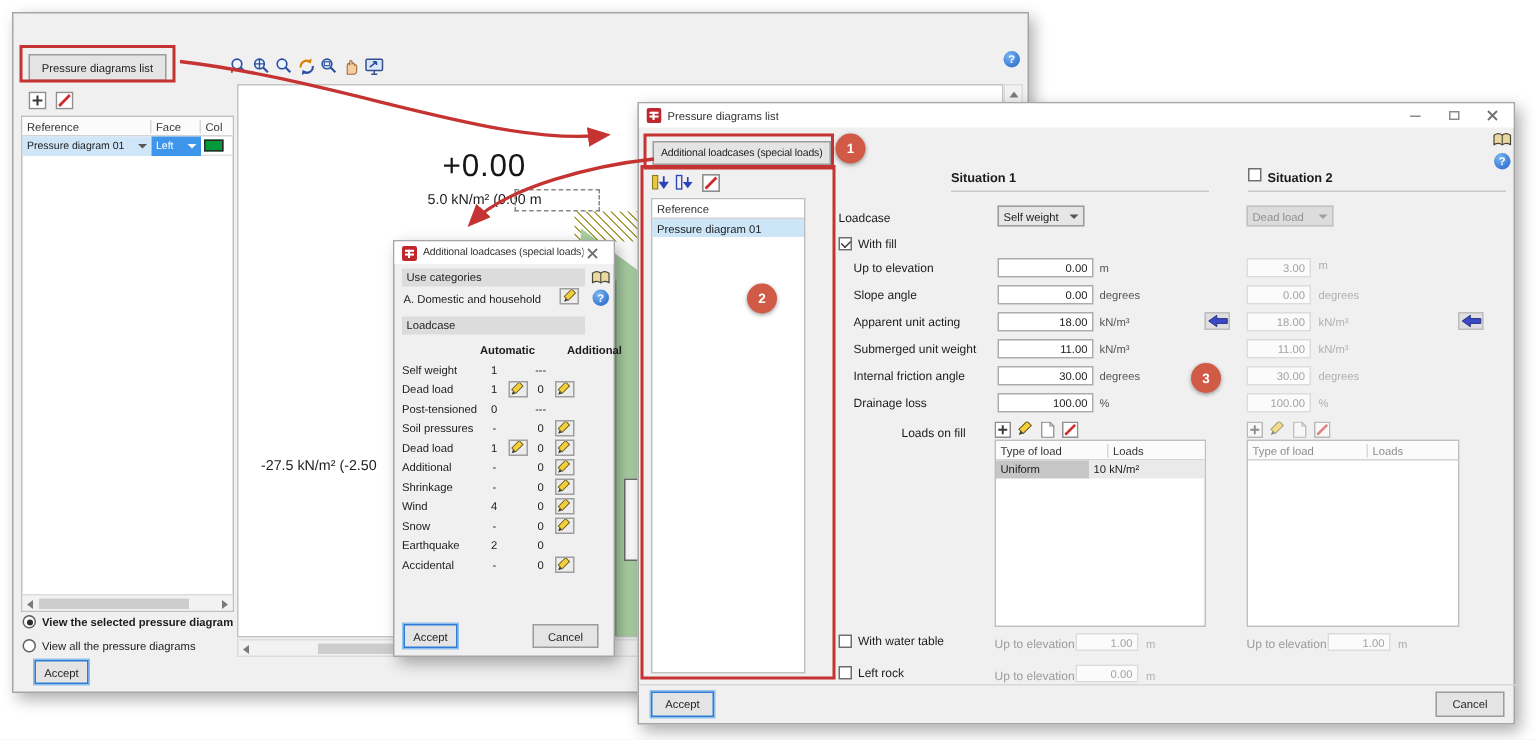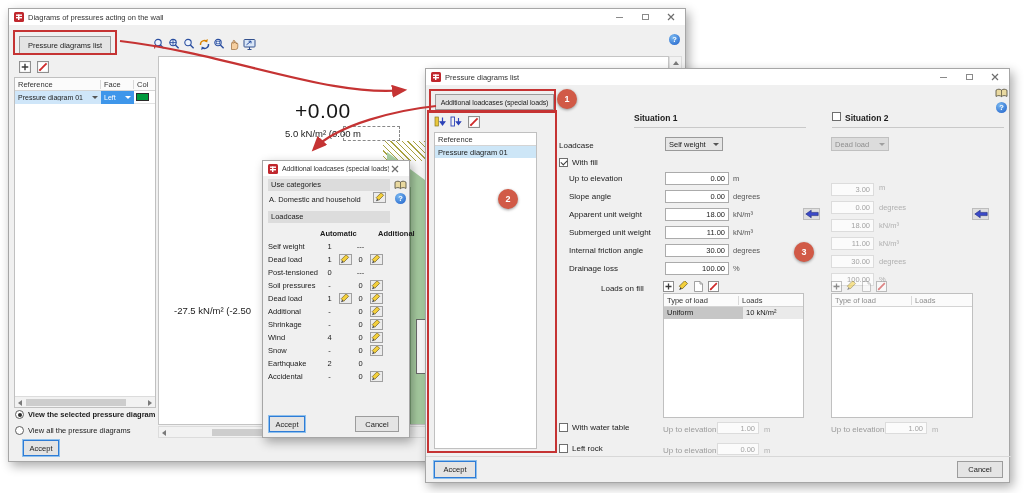--- a/index.html
+++ b/index.html
@@ -53,21 +53,21 @@
       background:radial-gradient(circle at 35% 30%, #79b8f0, #1d5ec9); color:#fff; font-size:7.5px; font-weight:bold;
       display:flex; align-items:center; justify-content:center; }
 
   
   .panelbox { position:absolute; background:#fff; border:1px solid #c0c0c0; }
   .thead { display:flex; border-bottom:1px solid #d4d4d4; background:#fbfbfb; height:13px; align-items:center; font-size:7.5px; color:#333; }
   .thead span { padding-left:3px; overflow:hidden; white-space:nowrap; }
   .list-row { height:12px; font-size:7.5px; display:flex; align-items:center; padding-left:3px; white-space:nowrap; }
   .list-row.selected { background:#cde6f7; }
   .lt-row { display:flex; height:12px; font-size:7.5px; align-items:stretch; }
-  .lt-c1 { width:79px; padding:1px 0 0 3px; background:#c6c6c6; white-space:nowrap; }
+  .lt-c1 { width:62px; padding:1px 0 0 3px; background:#c6c6c6; white-space:nowrap; }
   .lt-c2 { flex:1; padding:1px 0 0 3px; background:#eaeaea; white-space:nowrap; }
 
   
   .lc-head, .lc-row { display:flex; align-items:center; height:13px; font-size:7.5px; }
   .lc-name { width:54px; white-space:nowrap; overflow:hidden; }
   .lc-val { width:15px; text-align:center; }
   .lc-slot { width:16px; display:flex; justify-content:center; }
   .lc-h-auto { width:33px; text-align:center; font-weight:bold; margin-left:52px;}
   .lc-h-add { width:40px; text-align:center; font-weight:bold; margin-left:1px;padding-left:24px;}
 
@@ -156,39 +156,20 @@
     <g id="g-monitor">
         <rect x="1" y="1.5" width="11" height="7.5" rx="0.8" fill="#d9e6f7" stroke="#33518e" stroke-width="1"></rect>
         <path d="M4.5 11.5 H8.5 M6.5 9 V11.5" stroke="#33518e" stroke-width="1"></path>
         <path d="M3.5 6.8 L8 3.2 M8 3.2 H5.6 M8 3.2 V5.4" stroke="#2b4fa0" stroke-width="1" fill="none"></path>
       </g>
   </defs>
 </svg>
 
 <section class="window z1" id="back-window" style="left:8px; top:8px; width:678px; height:454px;">
 
-  <div class="titlebar">
-    <svg class="appicon" viewBox="0 0 10 10">
-        <use href="#g-app"></use>
-      </svg>
-    <span class="title-text">Diagrams of pressures acting on the wall</span>
-    <span class="win-ctrls">
-      <span class="wc wc-min">
-          <i></i>
-        </span>
-      <span class="wc wc-max">
-          <i></i>
-        </span>
-      <span class="wc wc-close">
-          <svg width="8" height="8" viewBox="0 0 8 8">
-            <use href="#g-close"></use>
-          </svg>
-        </span>
-    </span>
-  </div>
 
   <button class="btn" style="left:10px; top:27px; width:92px; height:18px; font-size:7.5px;">Pressure diagrams list</button>
 
   <span class="icbtn" style="left:144px; top:29px;">
       <svg width="13" height="13" viewBox="0 0 13 13">
         <use href="#g-mag"></use>
         <path d="M1.5 10.5 A5 5 0 0 1 3 7" fill="none" stroke="#b03030" stroke-width="1.1"></path>
       </svg>
     </span>
   <span class="icbtn" style="left:159px; top:29px;">
@@ -559,21 +540,21 @@
         <span class="unit" style="position:static; margin-left:4px;">m</span>
       </div>
 
       <div style="position:relative; height:13px; margin-bottom:5px; display:flex; align-items:center;">
         <span style="width:106px; padding-left:10px; font-size:8px; white-space:nowrap;">Slope angle</span>
         <input class="tin" style="position: static; width: 64px;" value="0.00">
         <span class="unit" style="position:static; margin-left:4px;">degrees</span>
       </div>
 
       <div style="position:relative; height:13px; margin-bottom:5px; display:flex; align-items:center;">
-        <span style="width:106px; padding-left:10px; font-size:8px; white-space:nowrap;">Apparent unit weight</span>
+        <span style="width:106px; padding-left:10px; font-size:8px; white-space:nowrap;">Apparent unit acting</span>
         <input class="tin" style="position: static; width: 64px;" value="18.00">
         <span class="unit" style="position:static; margin-left:4px;">kN/m³</span>
       </div>
 
       <div style="position:relative; height:13px; margin-bottom:5px; display:flex; align-items:center;">
         <span style="width:106px; padding-left:10px; font-size:8px; white-space:nowrap;">Submerged unit weight</span>
         <input class="tin" style="position: static; width: 64px;" value="11.00">
         <span class="unit" style="position:static; margin-left:4px;">kN/m³</span>
       </div>
 
@@ -647,21 +628,21 @@
   <span class="lbl b" style="left:419px; top:44px; font-size:8.5px;">Situation 2</span>
   <span class="hrline" style="left:406px; top:58px; width:172px;"></span>
 
   <span class="combo dis" style="left:405px; top:68px; width:58px;">
     <span class="ctext">Dead load</span>
       <span class="caret"></span>
   </span>
 
   <div class="abs" style="left:405px; top:103px; width:130px;">
 
-      <div style="position:relative; height:13px; margin-bottom:5px; display:flex; align-items:flex-start;margin-top:11px;">
+      <div style="position:relative; height:13px; margin-bottom:5px; display:flex; align-items:flex-start;">
         <input class="tin dis" style="position: static; width: 43px;" disabled="" value="3.00">
         <span class="unit dis" style="position:static; margin-left:5px;">m</span>
       </div>
 
       <div style="position:relative; height:13px; margin-bottom:5px; display:flex; align-items:center;">
         <input class="tin dis" style="position: static; width: 43px;" disabled="" value="0.00">
         <span class="unit dis" style="position:static; margin-left:5px;">degrees</span>
       </div>
 
       <div style="position:relative; height:13px; margin-bottom:5px; display:flex; align-items:center;">

